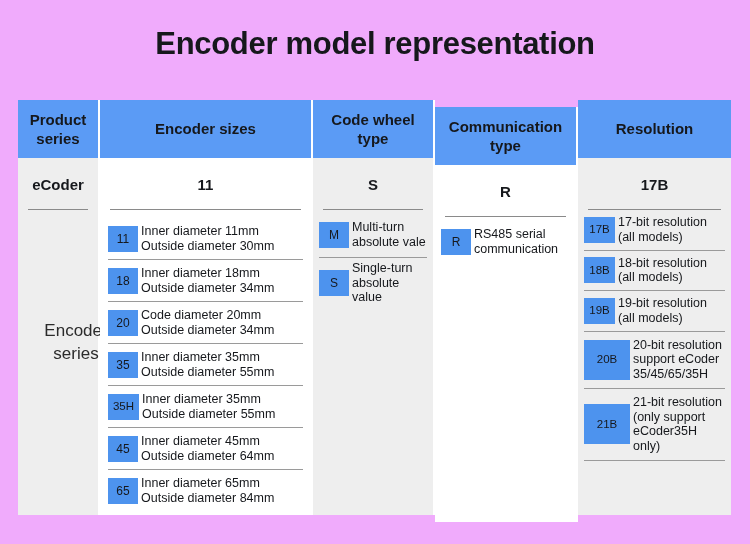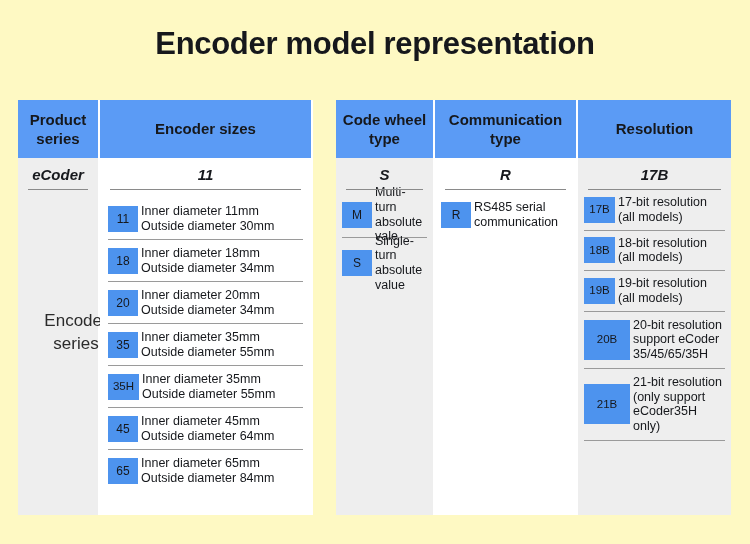--- a/index.html
+++ b/index.html
@@ -8,21 +8,21 @@
     height: 544px;
     background: #ffffff;
     font-family: "Liberation Sans", sans-serif;
     overflow: hidden;
   }
 
   .page {
     position: relative;
     width: 750px;
     height: 544px;
-    background: #fef9c3;
+    background: #f0abfc;
   }
 
   .page-title {
     position: absolute;
     left: 0;
     top: 26px;
     width: 750px;
     text-align: center;
     font-size: 31px;
     font-weight: bold;
@@ -41,22 +41,22 @@
 
   .col {
     display: flex;
     flex-direction: column;
     border-right: 2px solid #ffffff;
   }
   .col:last-child { border-right: none; border-radius: 8px; }
 
   .col-0 { width: 82px;  }
   .col-1 { width: 213px; }
-  .col-2 { width: 122px; padding-left: 23px; }
-  .col-3 { width: 143px; }
+  .col-2 { width: 122px; }
+  .col-3 { width: 143px; margin-top: 7px; }
   .col-4 { width: 153px; }
 
   .col-shade-gray  .col-body { background: #eeeeee; }
   .col-shade-white .col-body { background: #ffffff; }
 
   .col-head {
     background: #5b9bf5;
     color: #16181c;
     font-size: 15px;
     font-weight: bold;
@@ -71,29 +71,28 @@
 
   .col-body {
     flex: 1;
     min-height: 357px;
     display: flex;
     flex-direction: column;
   }
 
   
   .summary {
-    height: 32px;
+    height: 52px;
     display: flex;
     align-items: center;
     justify-content: center;
     font-size: 15px;
     font-weight: bold;
     color: #16181c;
     position: relative;
-    font-style: italic;
   }
   .summary::after {
     content: "";
     position: absolute;
     left: 10px;
     right: 10px;
     bottom: 0;
     height: 1px;
     background: #8a8a8a;
   }
@@ -195,21 +194,21 @@
             <span class="itext"><span>Inner diameter 11mm</span><br><span>Outside diameter 30mm</span></span>
           </div>
 
           <div class="item">
             <span class="badge badge-sm">18</span>
             <span class="itext"><span>Inner diameter 18mm</span><br><span>Outside diameter 34mm</span></span>
           </div>
 
           <div class="item">
             <span class="badge badge-sm">20</span>
-            <span class="itext"><span>Inner diameter 20mm</span><br><span>Outside diameter 34mm</span></span>
+            <span class="itext"><span>Code diameter 20mm</span><br><span>Outside diameter 34mm</span></span>
           </div>
 
           <div class="item">
             <span class="badge badge-sm">35</span>
             <span class="itext"><span>Inner diameter 35mm</span><br><span>Outside diameter 55mm</span></span>
           </div>
 
           <div class="item">
             <span class="badge badge-md">35H</span>
             <span class="itext"><span>Inner diameter 35mm</span><br><span>Outside diameter 55mm</span></span>

